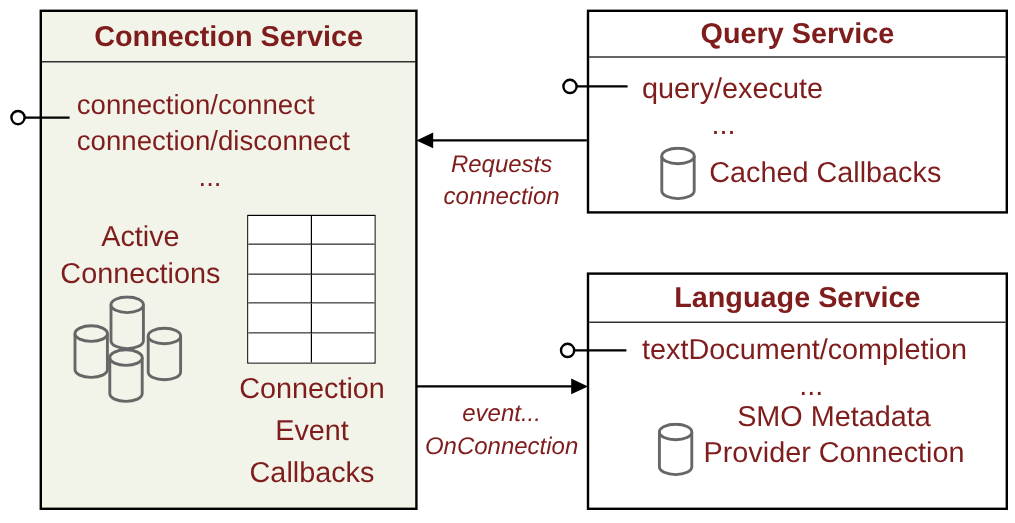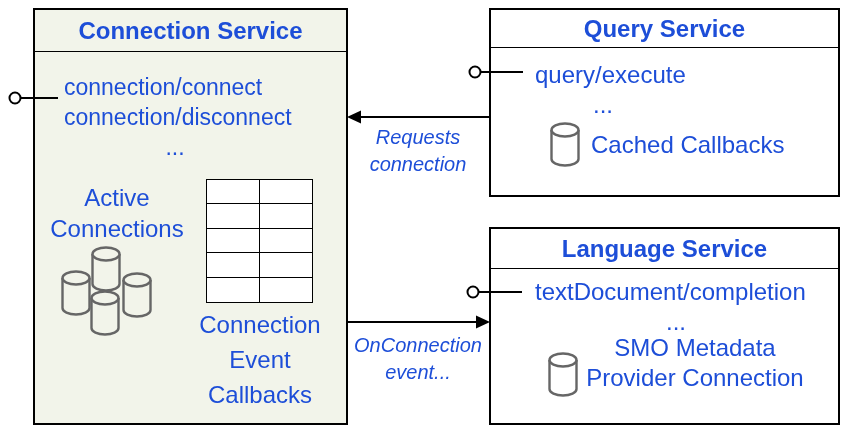--- a/index.html
+++ b/index.html
@@ -1,29 +1,29 @@
 <!DOCTYPE html>
 <html><head>
 <meta charset="utf-8">
 <style>
   html,body { margin:0; padding:0; background:#fff; }
   .canvas {
     position:relative; width:846px; height:436px; background:#ffffff;
-    font-family:"Liberation Sans", sans-serif; color:#1d4ed8;
+    font-family:"Liberation Sans", sans-serif; color:#7f1d1d;
     overflow:hidden;
   }
   .box { position:absolute; box-sizing:border-box; border:2.5px solid #000; background:#fff; }
   .box-header {
     box-sizing:border-box; border-bottom:1.5px solid #000;
     font-weight:bold; font-size:24px;
     display:flex; align-items:center; justify-content:center;
   }
   .conn-box { left:33px; top:8px; width:315px; height:417px; background:#f2f4ea; }
   .conn-box .box-header { height:42px; }
-  .query-box { left:489px; top:8px; width:351px; height:189px; }
+  .query-box { left:489px; top:8px; width:351px; height:170px; }
   .query-box .box-header { height:38px; }
   .lang-box { left:489px; top:227px; width:351px; height:198px; }
   .lang-box .box-header { height:40px; }
 
   .methods { position:absolute; font-size:23px; line-height:30px; white-space:nowrap; }
   .methods .dots { text-align:center; white-space:normal; }
   .conn-methods { left:29px; top:62px; width:222px; }
   .query-methods { left:44px; top:50px; width:136px; font-size:24px; }
   .lang-methods { left:44px; top:48px; width:282px; font-size:24px; }
 
@@ -169,17 +169,17 @@
       <line x1="478.5" y1="292" x2="522" y2="292" stroke="#000" stroke-width="2"></line>
       <circle cx="473" cy="292" r="5.5" fill="#fff" stroke="#000" stroke-width="2"></circle>
     </g>
   </svg>
 
   <div class="flow-label flow-requests">
     <div>Requests</div>
     <div>connection</div>
   </div>
   <div class="flow-label flow-sent">
+    <div>event...</div>
     <div>OnConnection</div>
-    <div>event...</div>
   </div>
 
 </div>
 
 </body></html>

